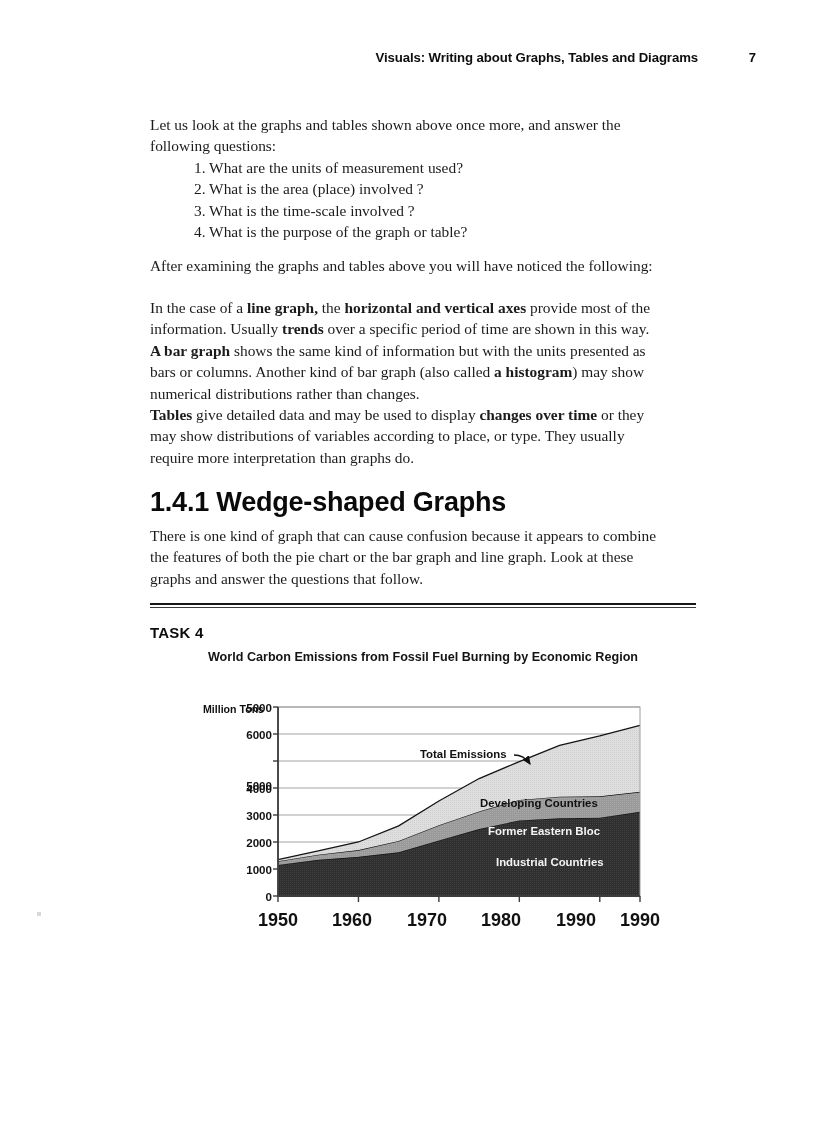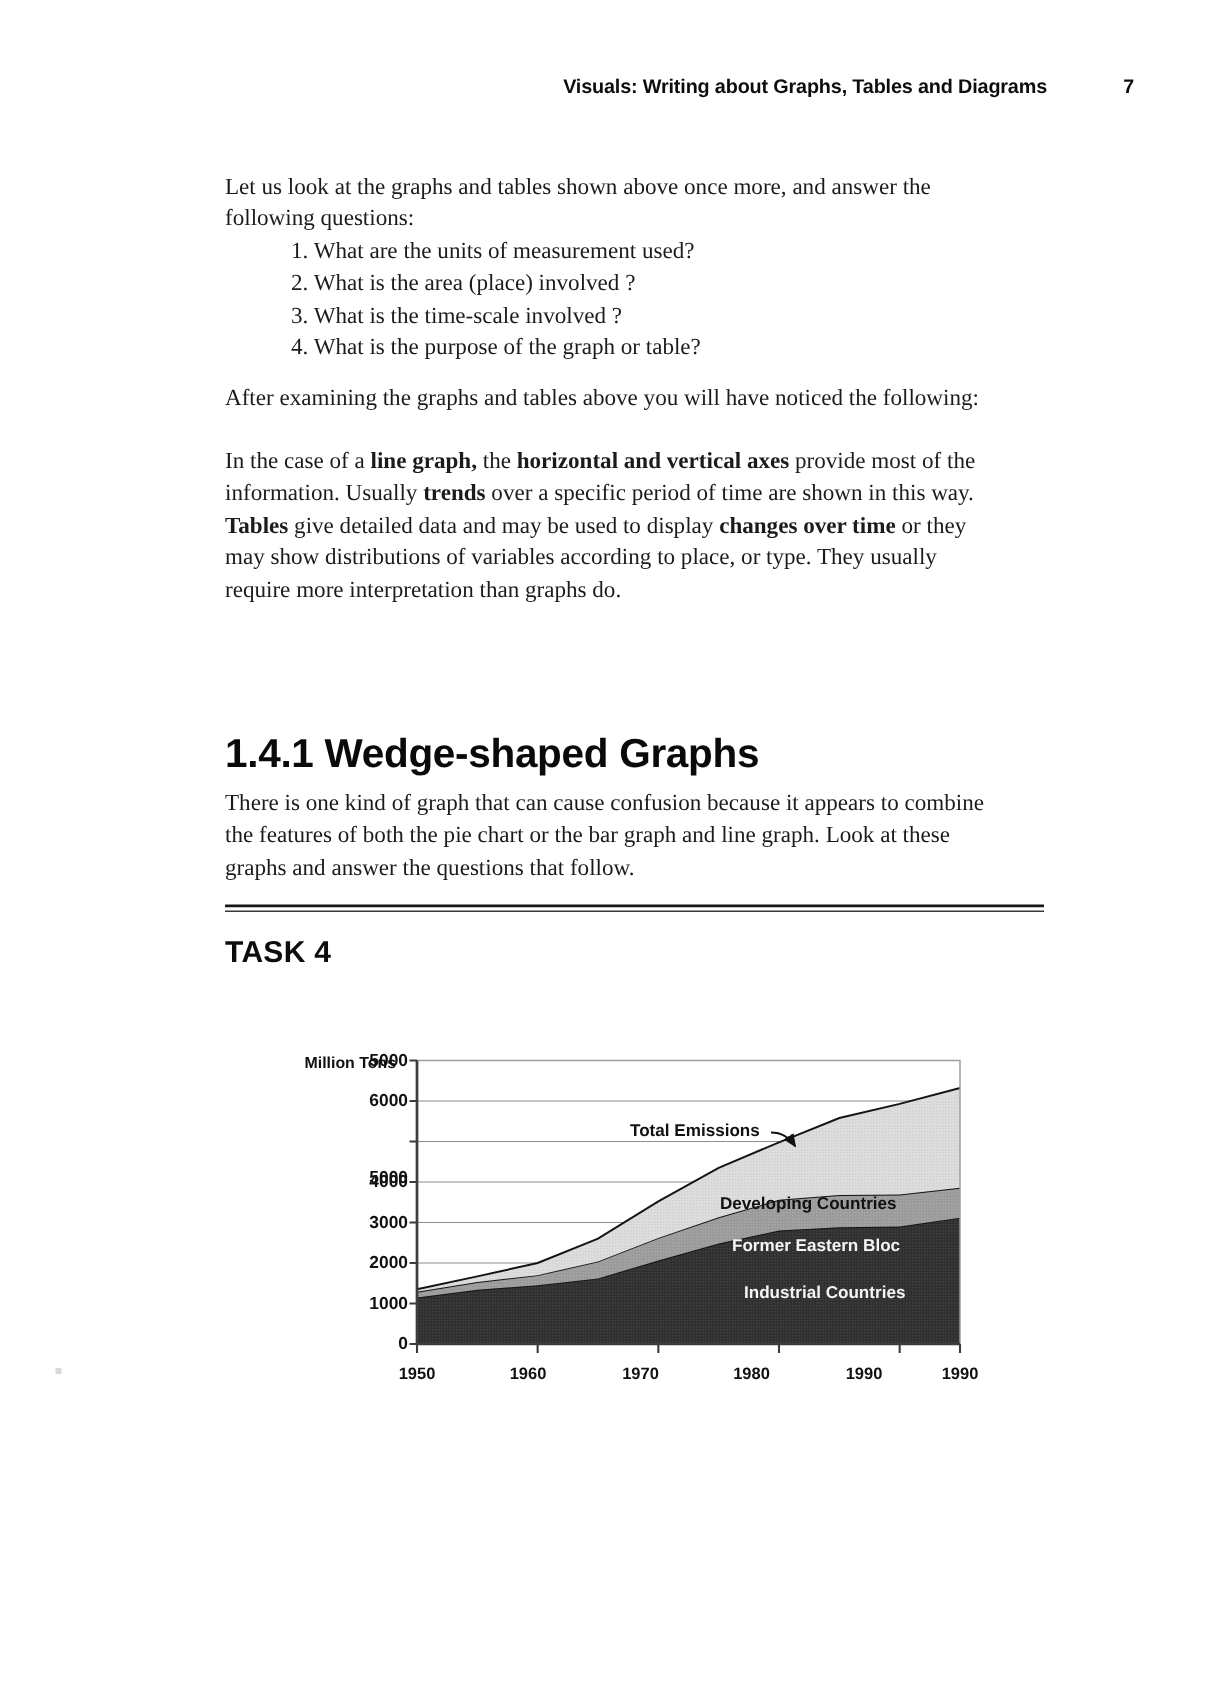--- a/index.html
+++ b/index.html
@@ -96,21 +96,21 @@
   .divider .rule-thin {
     height: 1.4px;
     background: #3a3a3a;
   }
 
   .task-label {
     position: absolute;
     left: 150px;
     font-family: "Liberation Sans", sans-serif;
     font-weight: bold;
-    font-size: 20px;
+    font-size: 15px;
     letter-spacing: 0.2px;
     color: #0d0d0d;
   }
 
   
   .figure {
     position: absolute;
     left: 150px;
     top: 640px;
     width: 546px;
@@ -152,21 +152,21 @@
     font-weight: bold;
     font-size: 11.6px;
     color: #111111;
     transform: translateY(-50%);
   }
   .ytick-wrap { position: absolute; left: 60px; top: 0; width: 62px; height: 100%; }
   .xtick {
     position: absolute;
     font-family: "Liberation Sans", sans-serif;
     font-weight: bold;
-    font-size: 11px;
+    font-size: 18px;
     color: #111111;
     transform: translateX(-50%);
   }
   .xtick-wrap { position: absolute; left: 0; top: 0; width: 546px; height: 30px; }
 
   .series-label {
     position: absolute;
     font-family: "Liberation Sans", sans-serif;
     font-weight: bold;
     font-size: 11.4px;
@@ -204,20 +204,21 @@
     </ol>
   </div>
 
   <div class="col" style="top:255px;">
     <p class="body">After examining the graphs and tables above you will have noticed the following:</p>
   </div>
 
   <div class="col" style="top:297px;">
     <p class="body"><span>In the case of a </span><span class="b">line graph,</span><span> the </span><span class="b">horizontal and vertical axes</span><span> provide most of the information. Usually </span><span class="b">trends</span><span> over a specific period of time are shown in this way.</span></p>
 
+    <p class="body"><span class="b">A bar graph</span><span> shows the same kind of information but with the units presented as bars or columns. Another kind of bar graph (also called </span><span class="b">a histogram</span><span>) may show numerical distributions rather than changes.</span></p>
 
 
     <p class="body"><span class="b">Tables</span><span> give detailed data and may be used to display </span><span class="b">changes over time</span><span> or they may show distributions of variables according to place, or type. They usually require more interpretation than graphs do.</span></p>
   </div>
 
   <div class="col" style="top:487px;">
     <h2 class="section-heading">1.4.1 Wedge-shaped Graphs</h2>
   </div>
 
   <div class="col" style="top:525px;">
@@ -227,20 +228,21 @@
   <div class="divider" style="top:603px;">
     <div class="rule-thick"></div>
     <div class="rule-gap"></div>
     <div class="rule-thin"></div>
   </div>
 
   <div class="task-label" style="top:624px;">TASK 4</div>
 
   <div class="figure">
 
+    <div class="fig-title">World Carbon Emissions from Fossil Fuel Burning by Economic Region</div>
 
     <div class="axis-unit-label">Million Tons</div>
 
     <div class="chart-box">
 
       <div class="ytick-wrap">
         <div class="ytick" style="top:7px;">5000</div>
         <div class="ytick" style="top:34px;">6000</div>
         <div class="ytick" style="top:61px;margin-top:24px;">5000</div>
         <div class="ytick" style="top:88px;">4000</div>

